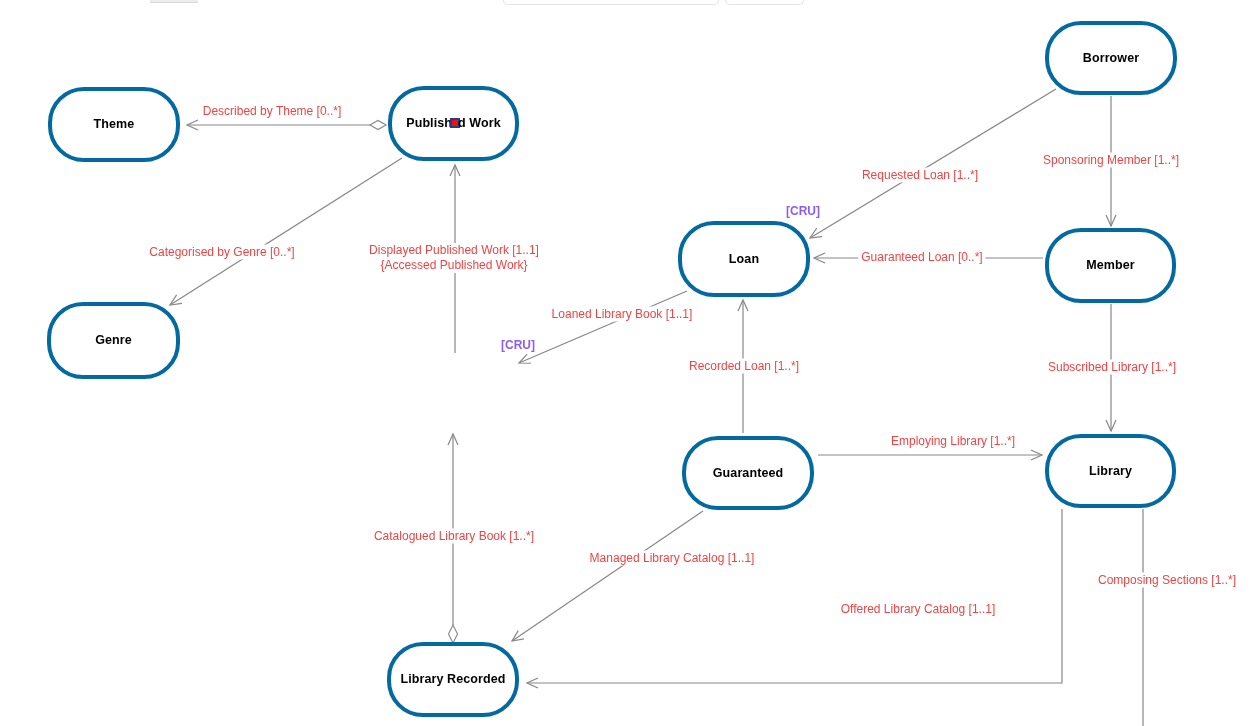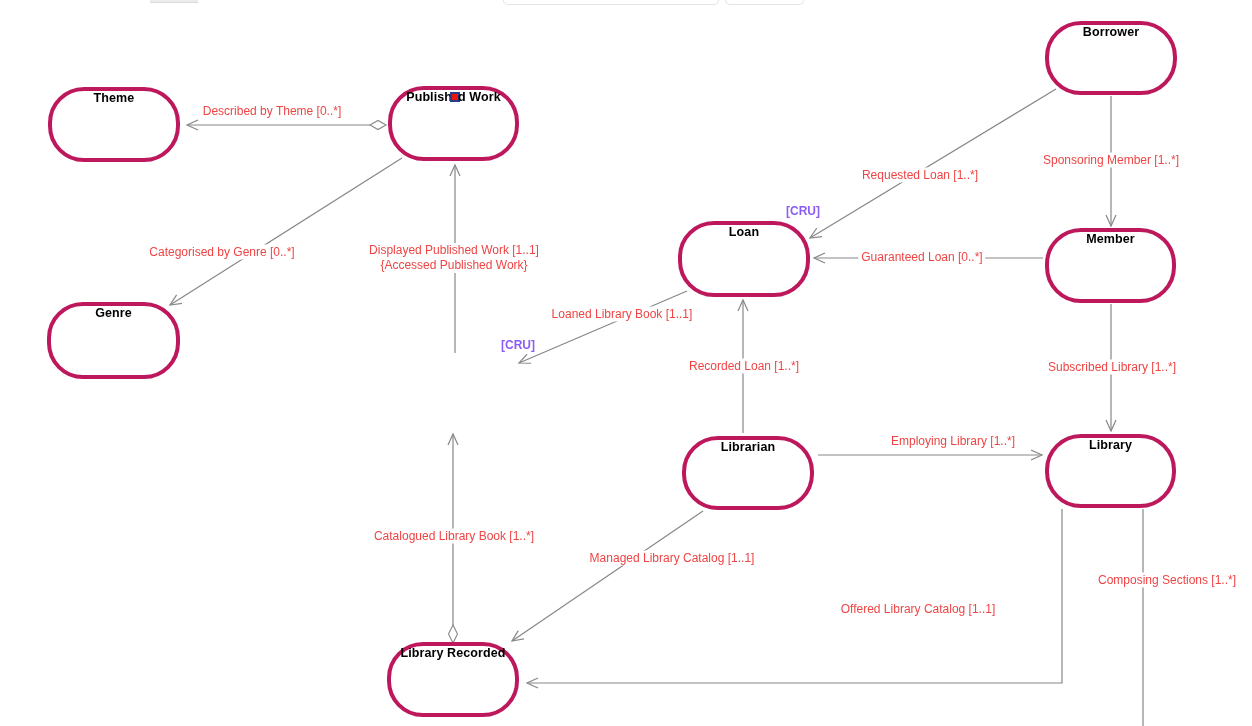--- a/index.html
+++ b/index.html
@@ -4,22 +4,22 @@
 <style>
   html,body { margin:0; padding:0; background:#ffffff; }
   .canvas {
     position:relative; width:1252px; height:726px; overflow:hidden;
     background:#ffffff; font-family:"Liberation Sans", sans-serif;
   }
   svg.edges { position:absolute; left:0; top:0; }
 
   .node {
     position:absolute; box-sizing:border-box;
-    background:#ffffff; border:4px solid #be185d; border-radius:36px;
-    display:flex; flex-direction:column; align-items:center; 
+    background:#ffffff; border:4px solid #0369a1; border-radius:36px;
+    display:flex; flex-direction:column; align-items:center; justify-content:center;
     font-weight:bold; font-size:12.5px; color:#000;
     letter-spacing:0.1px;
   }
   .node .stereotype {
     font-size:10px; font-style:italic; font-weight:normal;
     color:#7fb2c9; line-height:12px;
   }
   .node .node-label { line-height:15px; white-space:nowrap; }
 
   .edge-label {
@@ -145,20 +145,20 @@
 
   <div class="node" style="left:1045px; top:228px; width:131px; height:75px;">
     <div class="node-label">Member</div>
   </div>
 
   <div class="node" style="left:1045px; top:434px; width:131px; height:74px;">
     <div class="node-label">Library</div>
   </div>
 
   <div class="node" style="left:682px; top:436px; width:132px; height:74px;">
-    <div class="node-label">Librarian</div>
+    <div class="node-label">Guaranteed</div>
   </div>
 
   <div class="node" style="left:387px; top:642px; width:132px; height:75px;">
     <div class="node-label">Library Recorded</div>
   </div>
 
 </div>
 
 </body></html>

